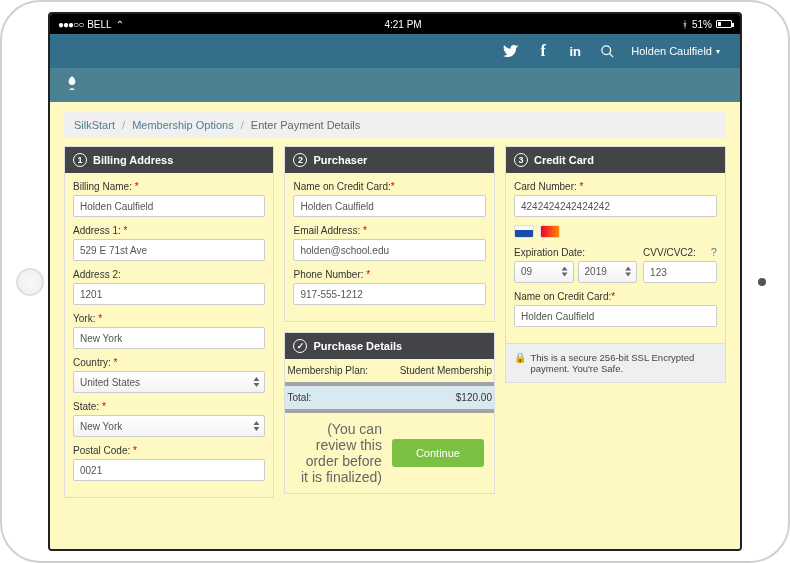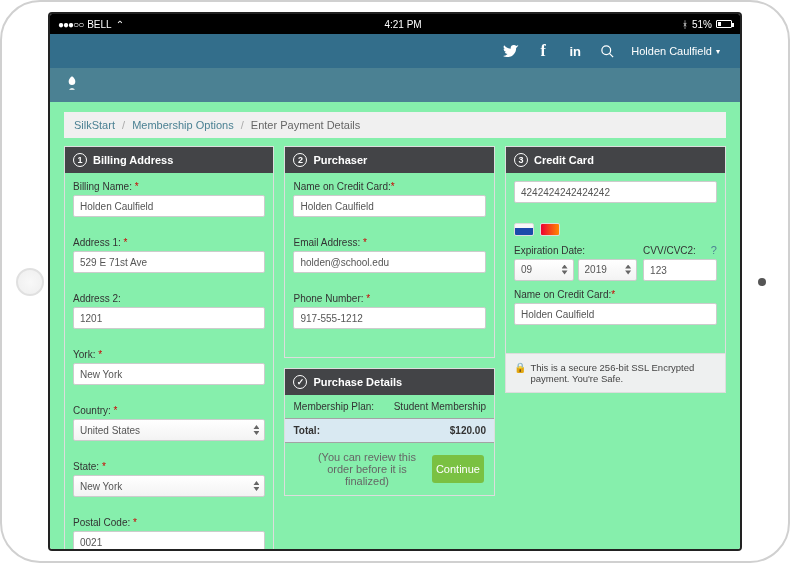--- a/index.html
+++ b/index.html
@@ -14,57 +14,57 @@
 .header-top{height:34px;background:#336e8b;display:flex;align-items:center;justify-content:flex-end;padding:0 12px;gap:0}
 .social-icon{width:32px;height:34px;display:flex;align-items:center;justify-content:center;color:#fff;font-size:16px;font-weight:bold;cursor:pointer}
 .social-icon svg{width:16px;height:16px;fill:#fff}
 .search-icon{width:32px;height:34px;display:flex;align-items:center;justify-content:center;cursor:pointer}
 .search-icon svg{width:15px;height:15px;stroke:#fff;fill:none;stroke-width:2}
 .user-drop{color:#fff;font-size:11px;padding:0 8px;cursor:pointer;display:flex;align-items:center;gap:4px}
 .caret{font-size:8px}
 .header-sub{height:34px;background:#4b8193;display:flex;align-items:center;padding:0 14px}
 .logo{color:#fff}
 .logo svg{width:16px;height:20px;fill:#fff}
-.content{padding:10px 14px;height:calc(100% - 88px);overflow:hidden;background:#86efac}
+.content{padding:10px 14px;height:calc(100% - 88px);overflow:hidden;background:#fef9c3}
 .breadcrumb{background:#f0f0f0;padding:7px 10px;font-size:11px;color:#666;margin-bottom:8px}
 .breadcrumb .sep{margin:0 4px;color:#aaa}
 .breadcrumb .bc-link{color:#4b8193}
 .columns{display:flex;gap:10px}
 .col{flex:1;display:flex;flex-direction:column;gap:10px}
 .col1{flex:1}
 .col2{flex:1}
 .col3{flex:1.05}
 .panel{border:1px solid #ddd}
 .panel-head{background:#434447;color:#fff;font-size:11px;font-weight:bold;padding:6px 8px;display:flex;align-items:center;gap:6px}
 .num-badge{display:inline-flex;align-items:center;justify-content:center;width:14px;height:14px;border:1.5px solid #fff;border-radius:50%;font-size:9px;font-weight:bold}
 .check-badge{display:inline-flex;align-items:center;justify-content:center;width:14px;height:14px;border:1.5px solid #fff;border-radius:50%;font-size:9px}
 .panel-body{padding:8px}
-.fld{margin-bottom:20px}
+.fld{margin-bottom:8px}
 .fld label{display:block;font-size:10px;color:#333;margin-bottom:3px}
 .req{color:#c00}
 .fld input,.fld select{width:100%;height:22px;border:1px solid #ccc;border-radius:2px;font-size:10px;padding:0 6px;color:#555;background:#fff}
 .fld select{appearance:none;background:linear-gradient(#fff,#f3f3f3);padding-right:16px}
 .sel-wrap{position:relative}
 .sel-wrap::after{content:"";position:absolute;right:6px;top:50%;transform:translateY(-50%);width:6px;height:10px;background:linear-gradient(#666,#666);clip-path:polygon(0 40%,50% 0,100% 40%,0 40%,0 60%,50% 100%,100% 60%,0 60%);pointer-events:none}
 .card-icons{display:flex;gap:6px;margin:4px 0 8px}
 .card-chip{width:20px;height:13px;border-radius:2px}
 .visa{background:linear-gradient(#f7f7f7 40%,#1a4bab 40%);border:1px solid #ddd}
 .mc{background:linear-gradient(90deg,#e03,#f80);border:1px solid #ddd}
 .exp-row{display:flex;gap:6px;align-items:center}
 .exp-col{flex:1}
 .exp-col-s{flex:0.6}
 .help-icon{color:#4b8193;font-size:11px;cursor:pointer;margin-left:auto}
 .secure-box{background:#eef0f0;padding:8px;font-size:9.5px;color:#444;display:flex;gap:4px;align-items:flex-start;border-top:1px solid #ddd}
 .lock{font-size:10px}
-.purchase-row{display:flex;padding:6px 8px;font-size:10px;color:#333;border-bottom:1px solid #a3a3a3}
+.purchase-row{display:flex;padding:6px 2px;font-size:10px;color:#333;border-bottom:4px solid #a3a3a3}
 .purchase-row .pr-label{flex:1}
-.purchase-row.total{background:#d9e9f2;font-weight:bold}
+.purchase-row.total{background:#d9e9f2;font-weight:normal}
 .footer-row{display:flex;align-items:center;justify-content:flex-end;padding:8px 10px;gap:10px}
-.review-note{font-size:11px;color:#666;text-align:center;max-width:110px}
-.continue-btn{background:#7ac142;color:#fff;border:none;border-radius:3px;padding:8px 4px;font-size:11px;cursor:pointer}
+.review-note{font-size:14px;color:#666;text-align:right;max-width:110px}
+.continue-btn{background:#7ac142;color:#fff;border:none;border-radius:3px;padding:8px 24px;font-size:11px;cursor:pointer}
 .bat{display:inline-block;width:16px;height:8px;border:1px solid #fff;border-radius:1px;position:relative}
 .bat::after{content:"";position:absolute;right:-3px;top:2px;width:2px;height:4px;background:#fff}
 .bat-fill{position:absolute;left:1px;top:1px;bottom:1px;width:22%;background:#fff}
 </style>
 </head>
 <body>
 
 <div class="device">
   <div class="home-btn"></div>
   <div class="camera"></div>
@@ -181,21 +181,21 @@
           </div>
         </div>
 
         <div class="col col3">
           <div class="panel">
             <div class="panel-head">
               <span class="num-badge">3</span>
               <span>Credit Card</span>
             </div>
             <div class="panel-body">
-              <div class="fld"><input value="4242424242424242" style=""></div>
+              <div class="fld"><label><span>Card Number:</span> <span class="req">*</span></label><input value="4242424242424242" style=""></div>
               <div class="card-icons">
                 <div class="card-chip visa"></div>
                 <div class="card-chip mc"></div>
               </div>
               <div class="exp-row">
                 <div class="exp-col">
                   <div class="fld" style="margin-bottom:0">
                       <label>Expiration Date:</label>
                     <div style="display:flex;gap:4px">
                       <div class="sel-wrap" style="flex:1"><select><option>09</option></select></div>

